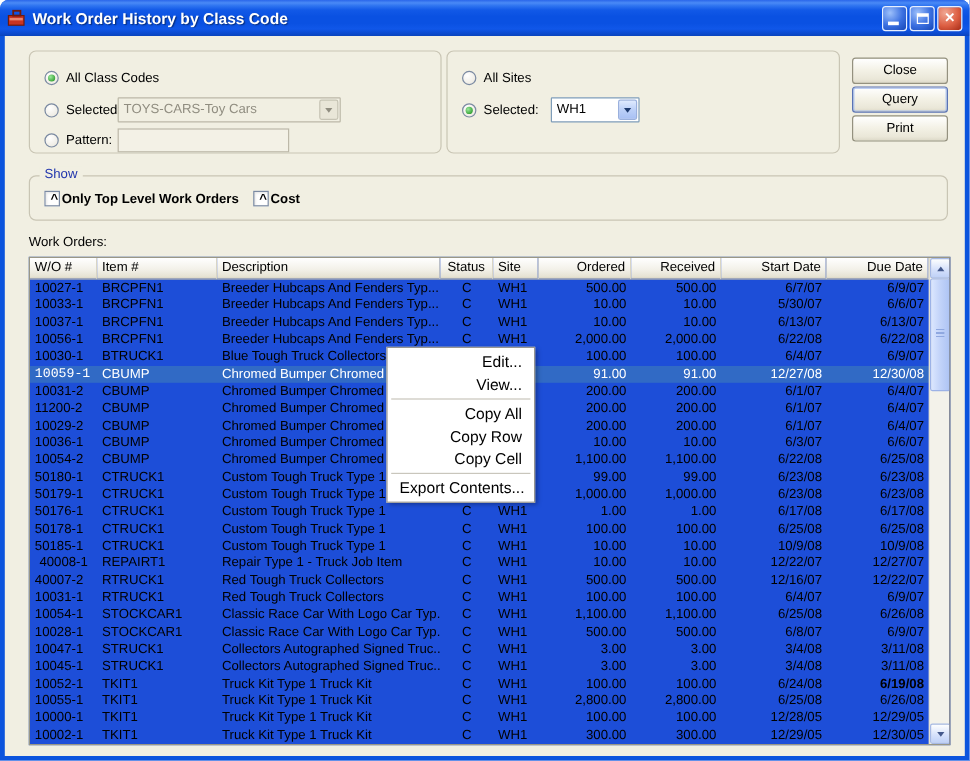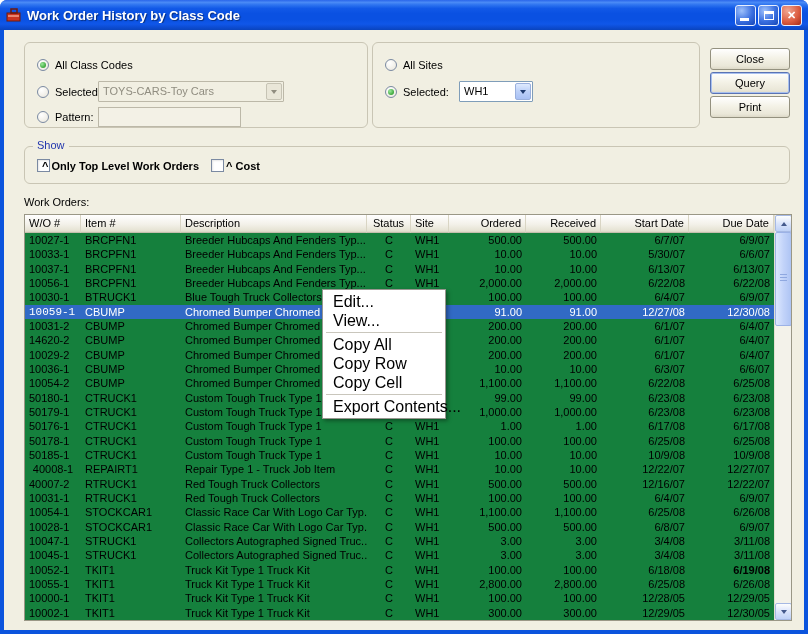--- a/index.html
+++ b/index.html
@@ -53,21 +53,21 @@
   .xpbtn{width:80px;height:22px;font-family:inherit;font-size:11px;color:#000;border:1px solid #94917f;border-radius:3px;cursor:default;
     background:linear-gradient(180deg,#ffffff,#f4f2e7 45%,#eae7d8 85%,#ddd9c8);}
   .xpbtn.focus{border-color:#5a73b4;box-shadow:inset 0 0 0 1px #a8c0ef;}
 
   .checkbox{position:absolute;width:13px;height:13px;border:1px solid #7b8aa2;background:#fff;box-shadow:inset 1px 1px 2px rgba(0,0,0,.1);}
   .clabel{position:absolute;font-weight:bold;white-space:nowrap;line-height:14px;}
 
   .wo-label{position:absolute;left:20px;top:166px;font-size:11px;}
 
   
-  .table{position:absolute;left:20px;top:184px;width:768px;height:407px;background:#15803d;border:1px solid #9a9786;overflow:hidden;}
+  .table{position:absolute;left:20px;top:184px;width:768px;height:407px;background:#1d4ed8;border:1px solid #9a9786;overflow:hidden;}
   .thead{position:absolute;left:0;top:0;height:18px;display:flex;}
   .th{height:18px;line-height:17px;font-size:11px;padding:0 4px;white-space:nowrap;overflow:hidden;
     background:linear-gradient(180deg,#ffffff,#f3f1e9 55%,#e6e3d4 90%,#dbd7c4);
     border-right:1px solid #d9d5c4;border-bottom:1px solid #c3bfad;}
   .tbody{position:absolute;left:0;top:18px;}
   .tr{display:flex;height:14.33px;}
   .td{font-size:11px;line-height:14.3px;padding:0 4px;white-space:nowrap;overflow:hidden;}
   .tr.selected .td{color:#fff;}
   .a-l{text-align:left}.a-c{text-align:center}.a-r{text-align:right}
 
@@ -79,21 +79,21 @@
   .arrow-up{width:0;height:0;border-left:3.5px solid transparent;border-right:3.5px solid transparent;border-bottom:4px solid #44598c;}
   .arrow-down{width:0;height:0;border-left:3.5px solid transparent;border-right:3.5px solid transparent;border-top:4px solid #44598c;}
   .sb-thumb{position:absolute;left:0;top:17px;width:17px;height:94px;border:1px solid #9cb2e6;border-radius:2px;
     background:linear-gradient(90deg,#dce7fe,#c2d3f9 50%,#aec4f4);}
   .sb-thumb::after{content:'';position:absolute;left:4px;top:41px;width:7px;height:9px;
     background:repeating-linear-gradient(180deg,#8fa8e0 0 1px,transparent 1px 3px);}
 
   
   .context-menu{position:absolute;left:322px;top:289px;width:124px;background:#fff;border:1px solid #989690;
     box-shadow:2px 2px 4px rgba(0,0,0,.35);padding:2px 0;z-index:10;}
-  .menu-item{height:19px;line-height:19px;font-size:16px;padding:0 10px;white-space:nowrap;}
+  .menu-item{height:19px;line-height:19px;font-size:13px;padding:0 10px;white-space:nowrap;text-align:right;}
   .menu-sep{height:1px;background:#c9c6bc;margin:2px 3px;}
 </style>
 </head>
 <body>
 
 <div class="window">
 
   <div class="titlebar">
     <svg class="app-icon" width="16" height="16">
       <rect x="1" y="6" width="13" height="8" fill="#c93422" stroke="#6e1a0e"></rect>
@@ -152,21 +152,21 @@
       <button class="xpbtn">Close</button>
       <button class="xpbtn focus">Query</button>
       <button class="xpbtn">Print</button>
     </div>
 
     <div class="groupbox gb-show">
       <span class="gb-title">Show</span>
       <span class="checkbox" style="left:12px;top:12px;"></span>
       <span class="clabel" style="left:17px;top:12px;">^ Only Top Level Work Orders</span>
       <span class="checkbox" style="left:186px;top:12px;"></span>
-      <span class="clabel" style="left:201px;top:12px;">^ Cost</span>
+      <span class="clabel" style="left:191px;top:12px;">^ Cost</span>
     </div>
 
     <div class="wo-label">Work Orders:</div>
 
     <div class="table">
       <div class="thead" id="wo-head">
           <div class="th a-l" style="width: 56px;">W/O #</div>
           <div class="th a-l" style="width: 100px;">Item #</div>
           <div class="th a-l" style="width: 186px;">Description</div>
           <div class="th a-c" style="width: 44px;">Status</div>
@@ -248,21 +248,21 @@
             <div class="td a-l" style="width: 100px;">CBUMP</div>
             <div class="td a-l" style="width: 186px;">Chromed Bumper Chromed</div>
             <div class="td a-c" style="width: 44px;">C</div>
             <div class="td a-l" style="width: 38px;">WH1</div>
             <div class="td a-r" style="width: 77px;">200.00</div>
             <div class="td a-r" style="width: 75px;">200.00</div>
             <div class="td a-r" style="width: 88px;">6/1/07</div>
             <div class="td a-r" style="width: 85px;">6/4/07</div>
           </div>
           <div class="tr">
-            <div class="td a-l" style="width: 56px;">14620-2</div>
+            <div class="td a-l" style="width: 56px;">11200-2</div>
             <div class="td a-l" style="width: 100px;">CBUMP</div>
             <div class="td a-l" style="width: 186px;">Chromed Bumper Chromed</div>
             <div class="td a-c" style="width: 44px;">C</div>
             <div class="td a-l" style="width: 38px;">WH1</div>
             <div class="td a-r" style="width: 77px;">200.00</div>
             <div class="td a-r" style="width: 75px;">200.00</div>
             <div class="td a-r" style="width: 88px;">6/1/07</div>
             <div class="td a-r" style="width: 85px;">6/4/07</div>
           </div>
           <div class="tr">
@@ -431,21 +431,21 @@
             <div class="td a-r" style="width: 85px;">3/11/08</div>
           </div>
           <div class="tr">
             <div class="td a-l" style="width: 56px;">10052-1</div>
             <div class="td a-l" style="width: 100px;">TKIT1</div>
             <div class="td a-l" style="width: 186px;">Truck Kit Type 1 Truck Kit</div>
             <div class="td a-c" style="width: 44px;">C</div>
             <div class="td a-l" style="width: 38px;">WH1</div>
             <div class="td a-r" style="width: 77px;">100.00</div>
             <div class="td a-r" style="width: 75px;">100.00</div>
-            <div class="td a-r" style="width: 88px;">6/18/08</div>
+            <div class="td a-r" style="width: 88px;">6/24/08</div>
             <div class="td a-r" style="width: 85px; font-weight: bold;">6/19/08</div>
           </div>
           <div class="tr">
             <div class="td a-l" style="width: 56px;">10055-1</div>
             <div class="td a-l" style="width: 100px;">TKIT1</div>
             <div class="td a-l" style="width: 186px;">Truck Kit Type 1 Truck Kit</div>
             <div class="td a-c" style="width: 44px;">C</div>
             <div class="td a-l" style="width: 38px;">WH1</div>
             <div class="td a-r" style="width: 77px;">2,800.00</div>
             <div class="td a-r" style="width: 75px;">2,800.00</div>

